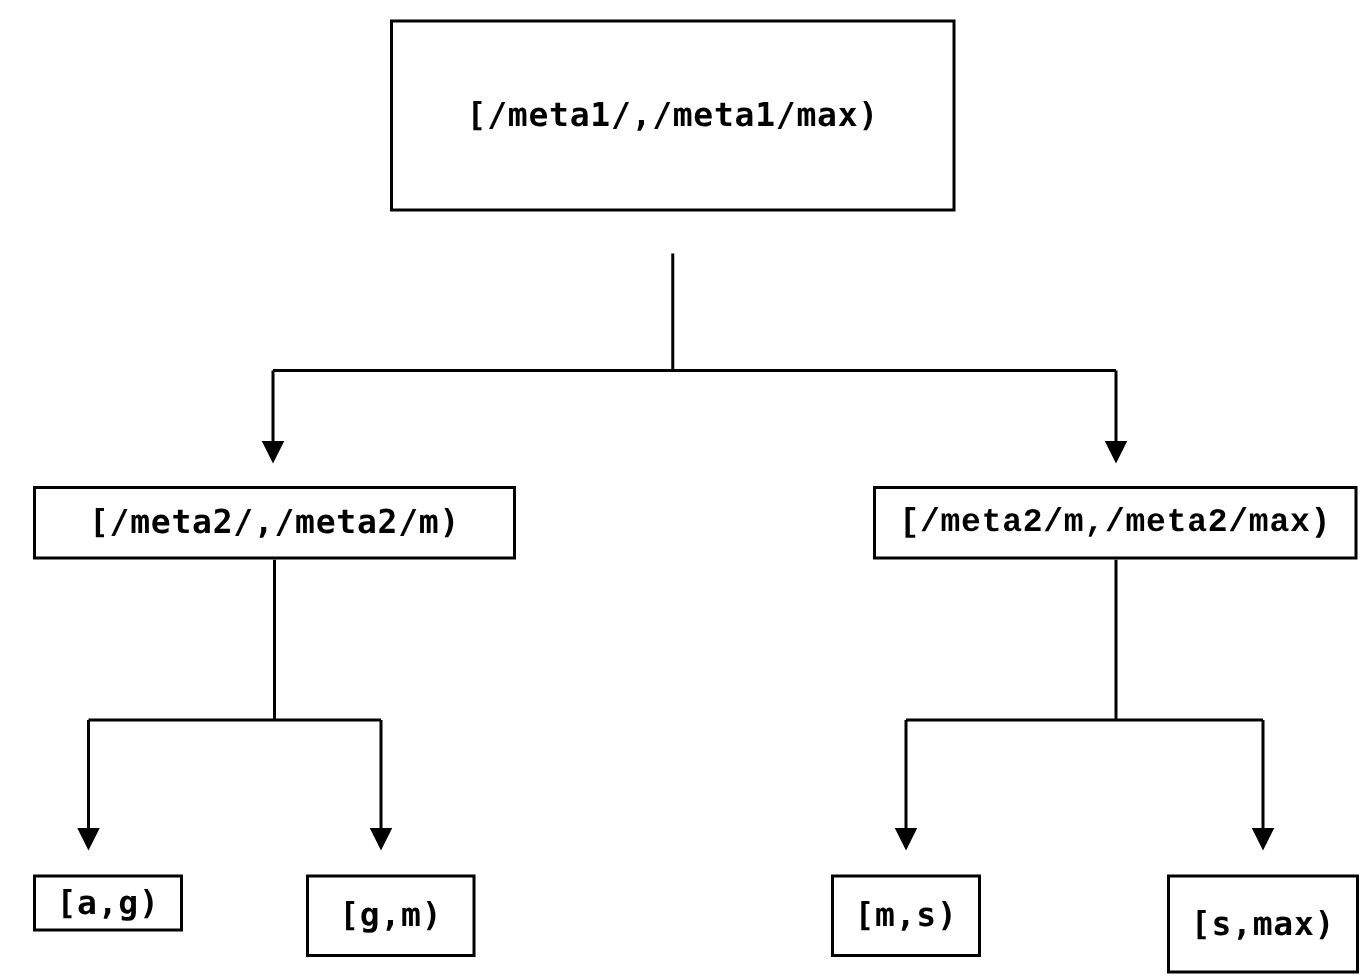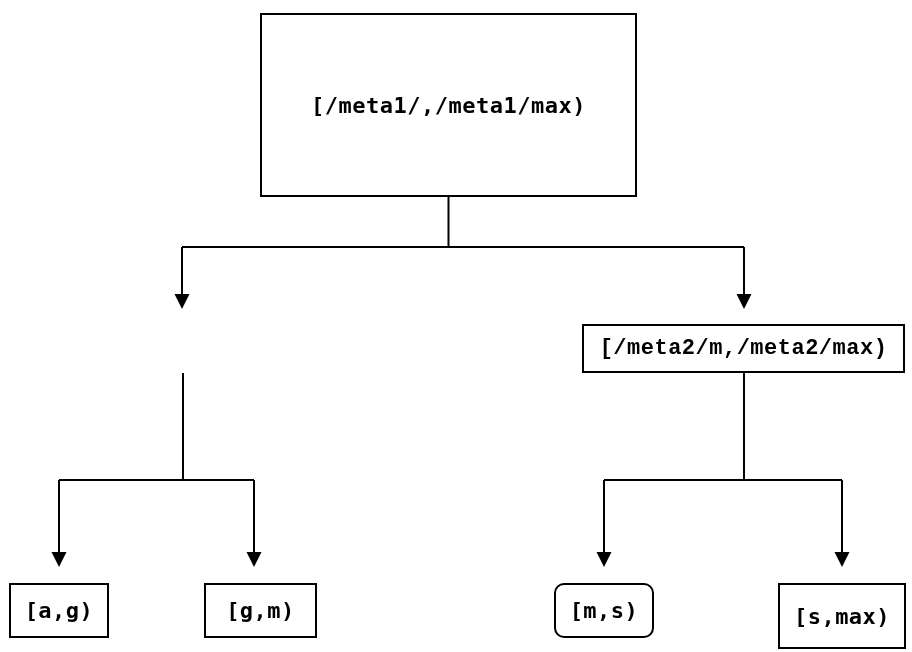--- a/index.html
+++ b/index.html
@@ -61,38 +61,41 @@
 
     <path class="edge-line" d="M183 373 L183 480 M59 480 L254 480 M59 480 L59 552 M254 480 L254 552"></path>
     <polygon class="arrow-head" points="51.5,552 66.5,552 59,567"></polygon>
     <polygon class="arrow-head" points="246.5,552 261.5,552 254,567"></polygon>
 
     <path class="edge-line" d="M744 373 L744 480 M604 480 L842 480 M604 480 L604 552 M842 480 L842 552"></path>
     <polygon class="arrow-head" points="596.5,552 611.5,552 604,567"></polygon>
     <polygon class="arrow-head" points="834.5,552 849.5,552 842,567"></polygon>
   </svg>
 
-  <div class="node" style="left:260px; top:13px; width:377px; height:184px;">
+  <div class="node" style="left:260px; top:13px; width:377px; height:128px;">
     <span class="node-label">[/meta1/,/meta1/max)</span>
   </div>
 
+  <div class="node" style="left:22px; top:324px; width:322px; height:49px;">
+    <span class="node-label">[/meta2/,/meta2/m)</span>
+  </div>
 
   <div class="node" style="left:582px; top:324px; width:323px; height:49px;font-family:Liberation Mono, monospace;">
     <span class="node-label">[/meta2/m,/meta2/max)</span>
   </div>
 
-  <div class="node" style="left:9px; top:583px; width:100px; height:55px;">
+  <div class="node" style="left:22px; top:583px; width:100px; height:38px;">
     <span class="node-label">[a,g)</span>
   </div>
 
   <div class="node" style="left:204px; top:583px; width:113px; height:55px;">
     <span class="node-label">[g,m)</span>
   </div>
 
-  <div class="node" style="left:554px; top:583px; width:100px; height:55px;border-radius:10px;">
+  <div class="node" style="left:554px; top:583px; width:100px; height:55px;">
     <span class="node-label">[m,s)</span>
   </div>
 
   <div class="node" style="left:778px; top:583px; width:128px; height:66px;">
     <span class="node-label">[s,max)</span>
   </div>
 
 </div>
 
 </body></html>

